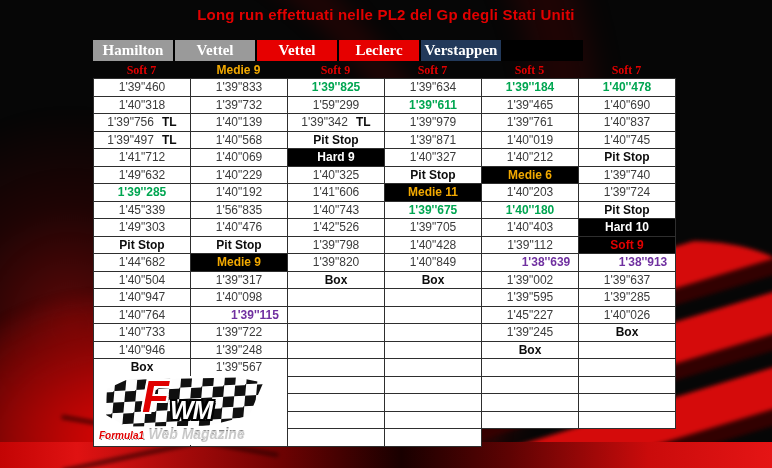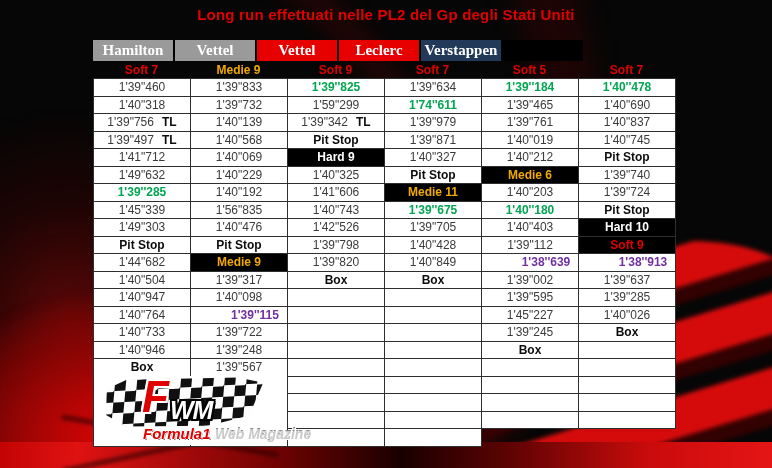--- a/index.html
+++ b/index.html
@@ -51,39 +51,39 @@
   .cell{height:17.5px;box-sizing:border-box;border-right:1px solid #2e2e2e;border-bottom:1px solid #2e2e2e;
         background:#fff;display:flex;align-items:center;justify-content:center;
         font-size:12px;color:#3b3b3b;line-height:1;}
   .cell.note{font-weight:bold;color:#0d0d0d;}
   .cell.green{font-weight:bold;color:#00a651;}
   .cell.purple{font-weight:bold;color:#7030a0;padding-left:32px;}
   .cell.tyre{background:#000;font-weight:bold;}
   .cell.tyre.white{color:#fff;}
   .cell.tyre.red{color:#e10000;}
   .cell.tyre.yellow{color:#f2a900;}
-  .c-red{color:#e10000;}
+  .c-red{color:#e10000;font-family:Liberation Serif, serif;}
   .c-yellow{color:#f2a900;}
   .sfx{font-weight:bold;color:#0d0d0d;margin-left:8px;}
   
   .logo-plate{position:absolute;z-index:3;left:94px;top:376px;width:193px;height:69px;background:#fff;}
   .flag{position:absolute;left:8px;top:1px;width:160px;height:50px;
         background-image:conic-gradient(#101010 90deg,#fdfdfd 90deg 180deg,#101010 180deg 270deg,#fdfdfd 270deg);
         background-size:22px 22px;
         transform:rotate(-3deg) skewX(-8deg);
         clip-path:polygon(2% 16%,14% 0,84% 7%,100% 20%,93% 84%,68% 100%,16% 93%,3% 68%);}
   .letter-f{position:absolute;left:48px;top:-4px;font-size:44px;font-weight:900;font-style:italic;
             color:#e00000;
             text-shadow:-2px 0 #fff,2px 0 #fff,0 -2px #fff,0 2px #fff,-2px -2px #fff,2px 2px #fff,-2px 2px #fff,2px -2px #fff;}
   .letter-wm{position:absolute;left:76px;top:20px;font-size:25px;font-weight:900;font-style:italic;
              color:#fff;letter-spacing:-1px;
              text-shadow:-2px 0 #000,2px 0 #000,0 -2px #000,0 2px #000,-2px -2px #000,2px 2px #000,-2px 2px #000,2px -2px #000;}
   .logo-line{position:absolute;left:5px;bottom:2px;white-space:nowrap;font-style:italic;font-weight:bold;}
-  .f1text{font-size:15px;color:#e00000;
-          text-shadow:-1px 0 #fff,1px 0 #fff,0 -1px #fff,0 1px #fff,1px 1px 0 #444;margin-left:44px;}
+  .f1text{font-size:10px;color:#e00000;
+          text-shadow:-1px 0 #fff,1px 0 #fff,0 -1px #fff,0 1px #fff,1px 1px 0 #444;}
   .wmtext{font-size:14px;color:#c9c9c9;
           text-shadow:-1px 0 #fff,1px 0 #fff,0 -1px #888,1px 1px 0 #fff;}
 </style>
 </head>
 <body>
 
 <div class="stage">
 
   <div class="bg curve-tl"></div>
   <div class="bg curve-l2"></div>
@@ -117,21 +117,21 @@
   <div class="grid">
       <div class="cell">1'39"460</div>
       <div class="cell">1'39"833</div>
       <div class="cell green">1'39''825</div>
       <div class="cell">1'39"634</div>
       <div class="cell green">1'39''184</div>
       <div class="cell green">1'40''478</div>
       <div class="cell">1'40"318</div>
       <div class="cell">1'39"732</div>
       <div class="cell">1'59"299</div>
-      <div class="cell green">1'74''611</div>
+      <div class="cell green">1'39''611</div>
       <div class="cell">1'39"465</div>
       <div class="cell">1'40"690</div>
       <div class="cell">1'39"756<span class="sfx">TL</span></div>
       <div class="cell">1'40"139</div>
       <div class="cell">1'39"342<span class="sfx">TL</span></div>
       <div class="cell">1'39"979</div>
       <div class="cell">1'39"761</div>
       <div class="cell">1'40"837</div>
       <div class="cell">1'39"497<span class="sfx">TL</span></div>
       <div class="cell">1'40"568</div>

